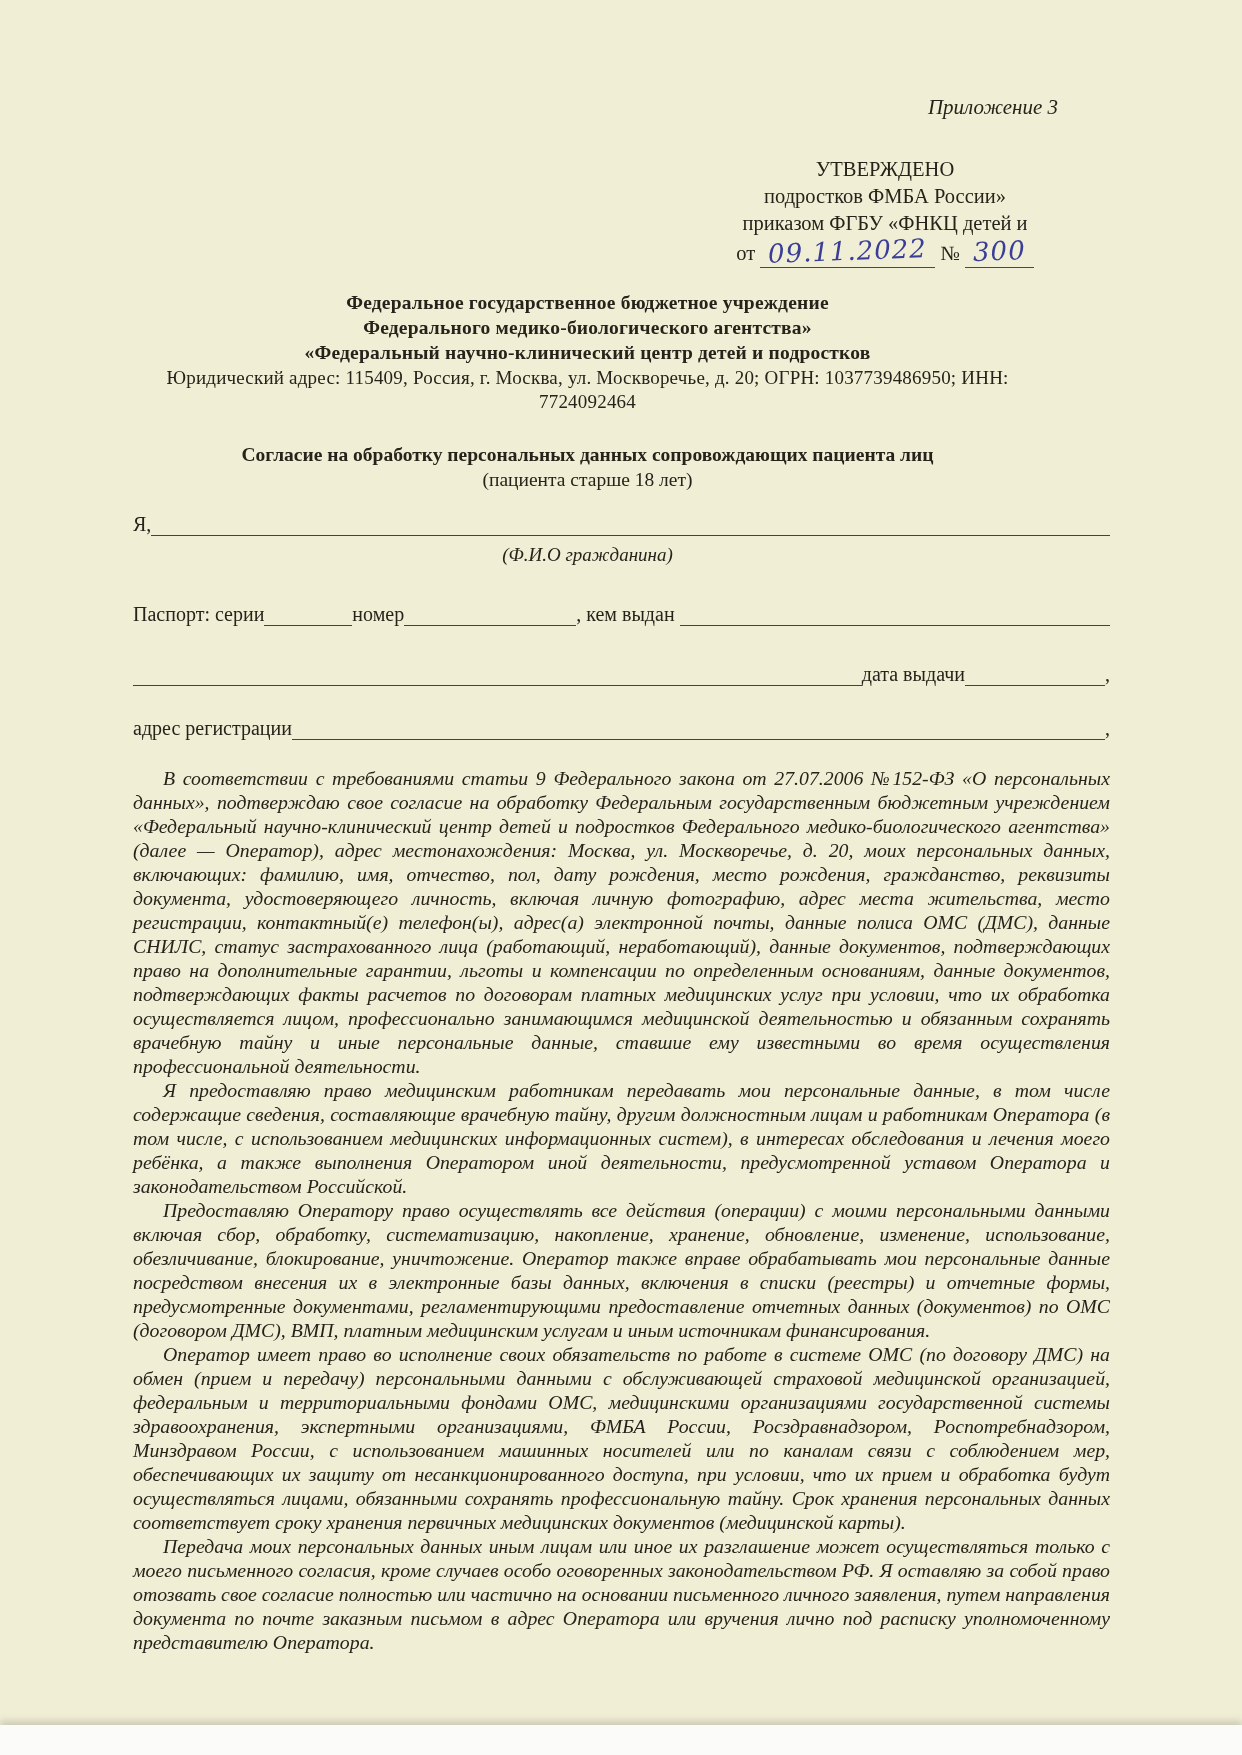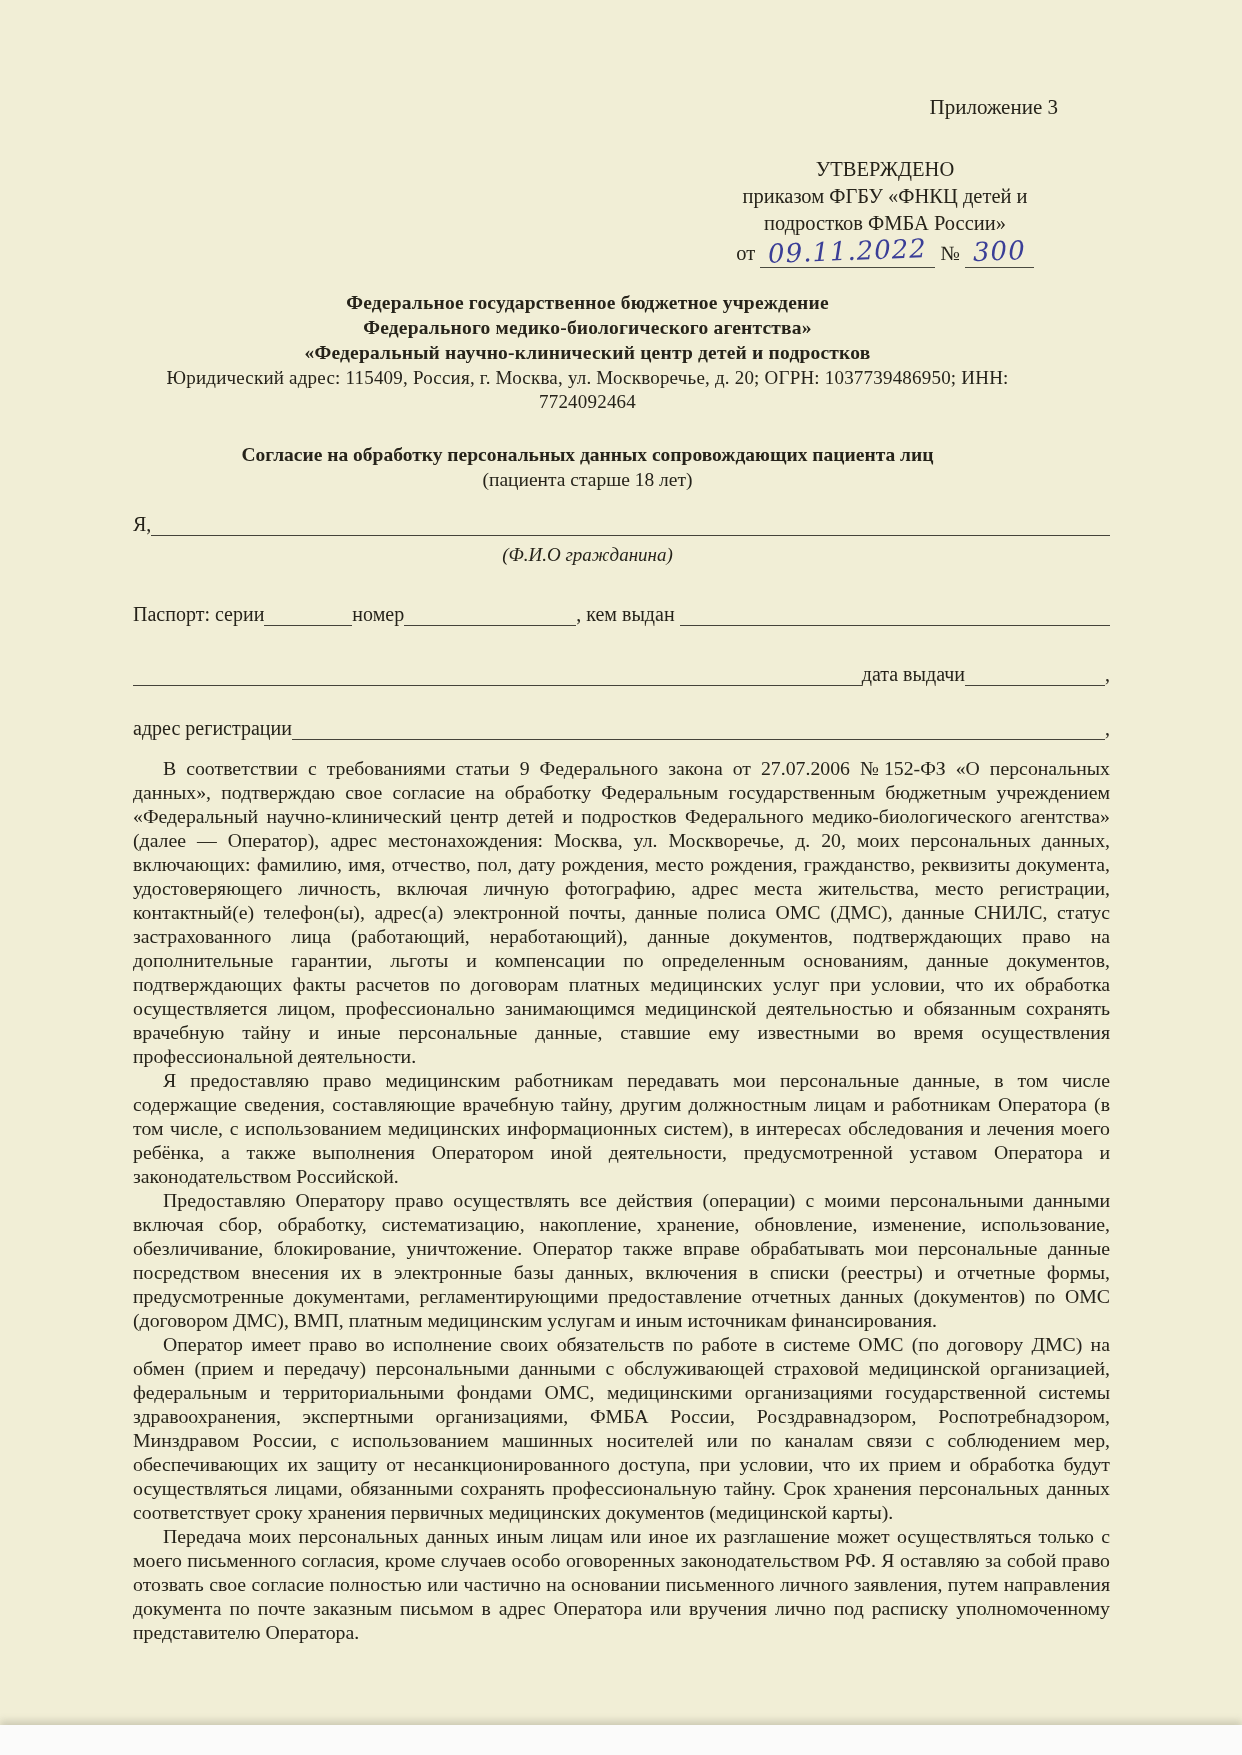--- a/index.html
+++ b/index.html
@@ -12,21 +12,21 @@
     color:#26231a;
     font-family:"Liberation Serif", serif;
     overflow:hidden;
   }
   .content { padding:95px 132px 0 133px; }
 
   
   .appendix {
     text-align:right;
     margin-right:52px;
-    font-size:21px; line-height:25px;
+    font-size:21px; line-height:25px;font-style:italic;
   }
   .approval {
     width:370px;
     margin:36px 40px 0 auto;
     text-align:center;
     font-size:20.5px; line-height:27px;
   }
   .approval .date-row { margin-top:3px; white-space:nowrap; font-size:20.5px; }
   .hw-underline {
     display:inline-block;
@@ -58,21 +58,21 @@
   .fio-caption { margin-top:8px; font-style:italic; font-size:19px; }
   .passport-line { display:flex; margin-top:36px; font-size:20px; line-height:24px; }
   .date-line { display:flex; align-items:flex-end; margin-top:36px; font-size:20px; line-height:24px;text-align:center; }
   .addr-line { display:flex; align-items:flex-end; margin-top:30px; font-size:20px; line-height:24px; }
   .w-series { width:88px; }
   .w-number { width:172px; }
   .w-issuedate { width:140px; }
   .lbl { white-space:pre; }
 
   
-  .paragraphs { margin-top:16px; }
+  .paragraphs { margin-top:26px;font-style:italic; }
   .paragraphs p {
     font-size:19.8px;
     line-height:24px;
     text-align:justify;
     text-indent:30px;
   }
   .sig-blank {
     display:inline-block;
     width:330px;
     border-bottom:1.5px solid #45433a;
@@ -90,22 +90,22 @@
 </head>
 <body>
 
 <div class="page">
   <div class="content">
 
     <div class="appendix">Приложение 3</div>
 
     <div class="approval">
       <div>УТВЕРЖДЕНО</div>
+      <div>подростков ФМБА России»</div>
       <div>приказом ФГБУ «ФНКЦ детей и</div>
-      <div>подростков ФМБА России»</div>
       <div class="date-row">
         <span>от</span>
         <span class="hw-underline"><span class="handwriting">09.11.2022</span></span>
         <span>№</span>
         <span class="hw-underline"><span class="handwriting">300</span></span>
       </div>
     </div>
 
     <div class="org center-shift">
       <div>Федеральное государственное бюджетное учреждение</div>

